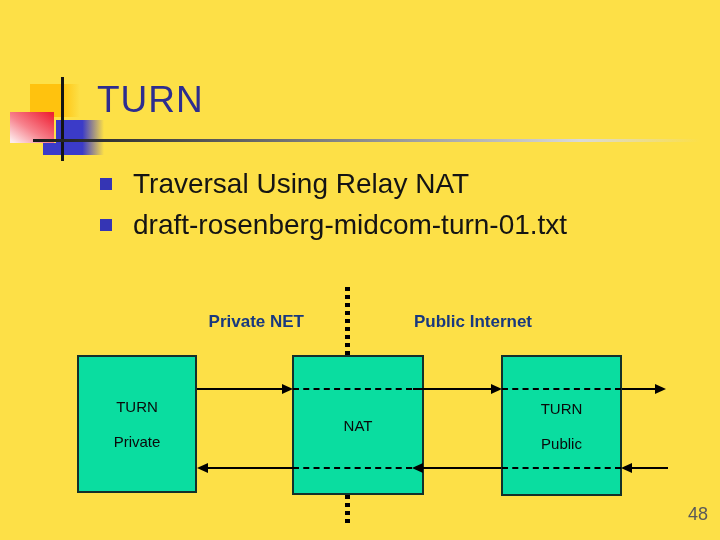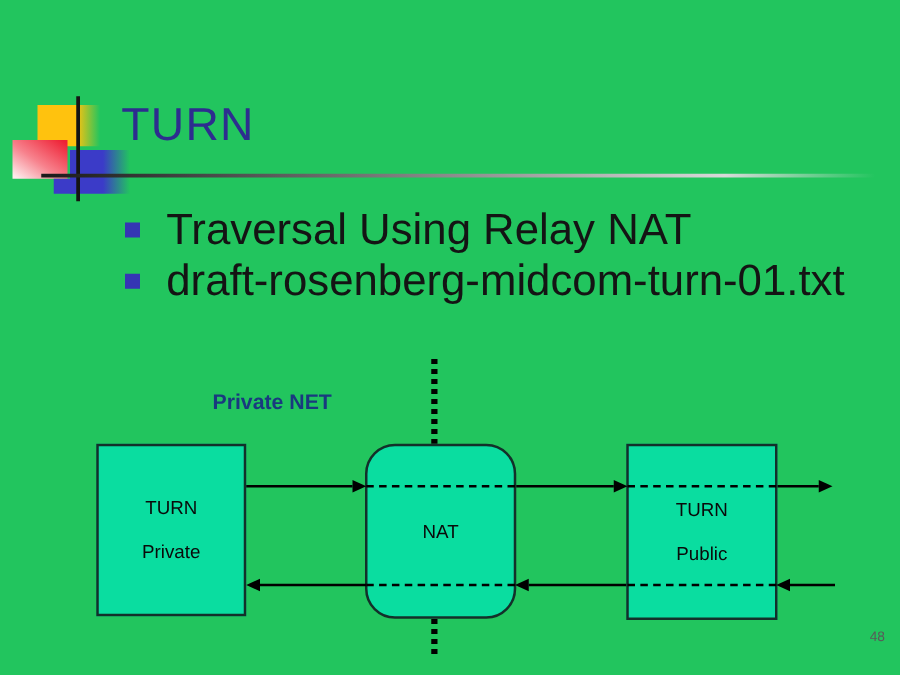--- a/index.html
+++ b/index.html
@@ -1,65 +1,65 @@
 <!DOCTYPE html>
 <html><head>
 <meta charset="utf-8">
 <style>
   html,body{margin:0;padding:0;background:#888;}
   .slide{
-    position:relative;width:720px;height:540px;background:#22c55e;overflow:hidden;
+    position:relative;width:720px;height:540px;background:#fde047;overflow:hidden;
     font-family:"Liberation Sans","DejaVu Sans",sans-serif;
   }
   
   .deco-yellow{position:absolute;left:30px;top:84px;width:50px;height:33px;
     background:linear-gradient(to right,#ffc20e 0%,#ffc20e 62%,rgba(255,194,14,0) 100%);}
   .deco-red{position:absolute;left:10px;top:112px;width:44px;height:31px;
     background:linear-gradient(215deg,#ee2135 5%,#f7828d 55%,#fdebec 95%);}
   .deco-blue{position:absolute;left:56px;top:120px;width:48px;height:35px;
     background:linear-gradient(to right,#3b3bc8 0%,#3b3bc8 55%,rgba(59,59,200,0) 100%);}
   .deco-blue-small{position:absolute;left:43px;top:143px;width:17px;height:12px;background:#3b3bc8;}
   .deco-vline{position:absolute;left:61px;top:77px;width:3px;height:84px;background:#141414;}
   .deco-hline{position:absolute;left:33px;top:139px;width:667px;height:3px;
     background:linear-gradient(to right,#1a1a1a 0%,#4d4d4d 22%,#9a9a9a 55%,#d9d9d9 82%,rgba(255,255,255,0) 100%);}
   
   .title{position:absolute;left:97px;top:81px;margin:0;font-size:37px;font-weight:400;
     color:#2d2d8f;letter-spacing:1px;line-height:1;}
   
   .bullets{position:absolute;left:100px;top:163px;margin:0;padding:0;list-style:none;}
   .bullet-item{display:flex;align-items:center;height:41px;}
   .bullet-marker{width:12px;height:12px;background:#3535b4;margin-right:21px;flex:none;}
-  .bullet-text{font-size:35px;color:#141414;white-space:nowrap;line-height:1;}
+  .bullet-text{font-size:28px;color:#141414;white-space:nowrap;line-height:1;}
   
   .zone-label{position:absolute;top:313px;font-size:17px;font-weight:700;color:#19397f;
-    text-align:left;line-height:1;}
+    text-align:right;line-height:1;}
   .zone-private{left:170px;width:134px;}
   .zone-public{left:396px;width:136px;}
   
   .dotted-v{position:absolute;left:345px;width:5px;
     background:repeating-linear-gradient(to bottom,#000 0px,#000 4px,rgba(0,0,0,0) 4px,rgba(0,0,0,0) 8px);}
   .dotted-v.top{top:287px;height:68px;}
   .dotted-v.bottom{top:495px;height:32px;}
   
   .node{position:absolute;background:#0adda0;border:2px solid #13302a;box-sizing:border-box;
     display:flex;flex-direction:column;align-items:center;justify-content:center;gap:20px;z-index:1;}
   .node span{font-size:15px;color:#0a0a0a;line-height:1;}
   .node span:empty{display:none;}
   .node-client{left:77px;top:355px;width:120px;height:138px;}
-  .node-nat{left:292px;top:355px;width:121px;height:140px;border-radius:24px;}
+  .node-nat{left:292px;top:355px;width:132px;height:140px;}
   .node-server{left:501px;top:355px;width:121px;height:141px;}
   
   .seg{position:absolute;height:2px;background:#000;z-index:2;}
   .seg-dashed{position:absolute;height:0;border-top:2px dashed #000;z-index:2;}
   .head{position:absolute;width:0;height:0;border-top:5px solid transparent;
     border-bottom:5px solid transparent;z-index:2;}
   .head-right{border-left:11px solid #000;}
   .head-left{border-right:11px solid #000;}
   
-  .page-number{position:absolute;right:12px;top:504px;font-size:11px;color:#595959;}
+  .page-number{position:absolute;right:12px;top:504px;font-size:18px;color:#595959;}
 </style>
 </head>
 <body>
 
 <div class="slide">
 
   <div class="deco-yellow"></div>
   <div class="deco-red"></div>
   <div class="deco-blue"></div>
   <div class="deco-blue-small"></div>
@@ -73,20 +73,21 @@
       <span class="bullet-marker"></span>
       <span class="bullet-text">Traversal Using Relay NAT</span>
     </li>
     <li class="bullet-item">
       <span class="bullet-marker"></span>
       <span class="bullet-text">draft-rosenberg-midcom-turn-01.txt</span>
     </li>
   </ul>
 
   <div class="zone-label zone-private">Private NET</div>
+  <div class="zone-label zone-public">Public Internet</div>
 
   <div class="dotted-v top"></div>
   <div class="dotted-v bottom"></div>
 
   <div class="node node-client">
     <span>TURN</span>
     <span>Private</span>
   </div>
   <div class="node node-nat">
     <span>NAT</span>

